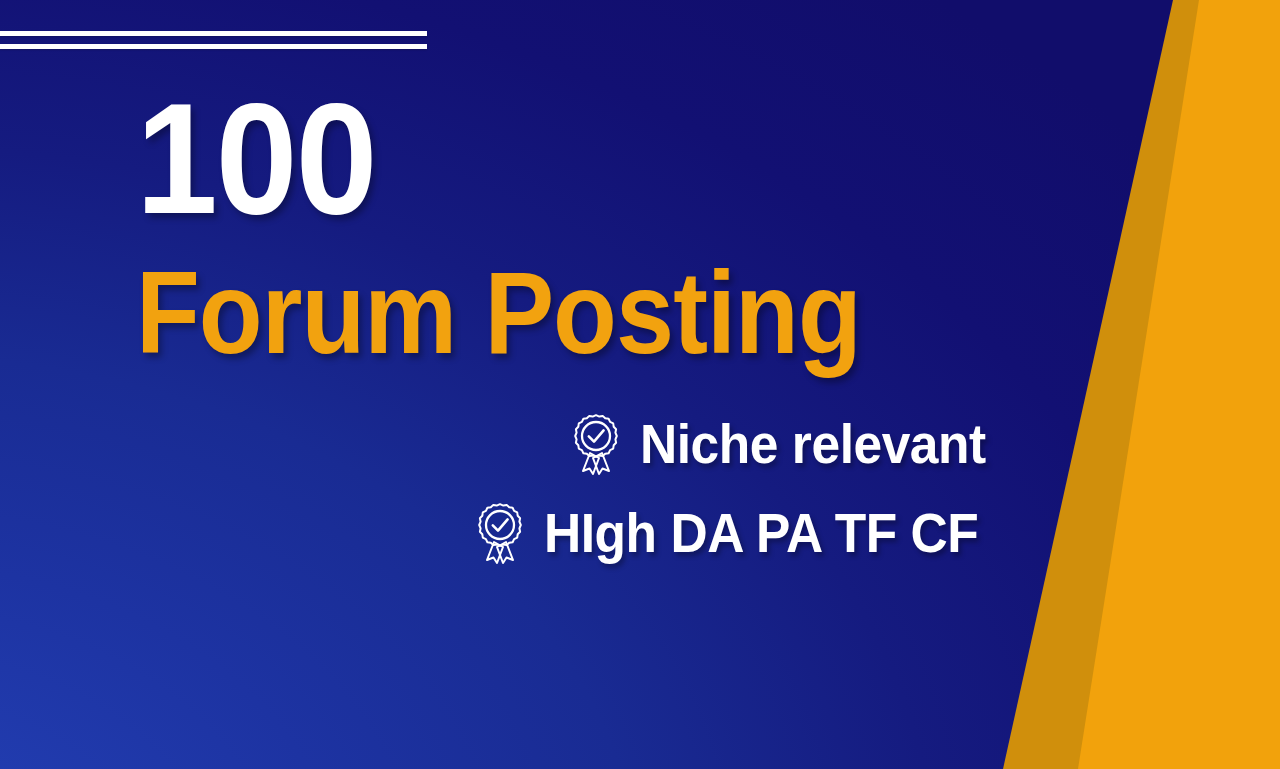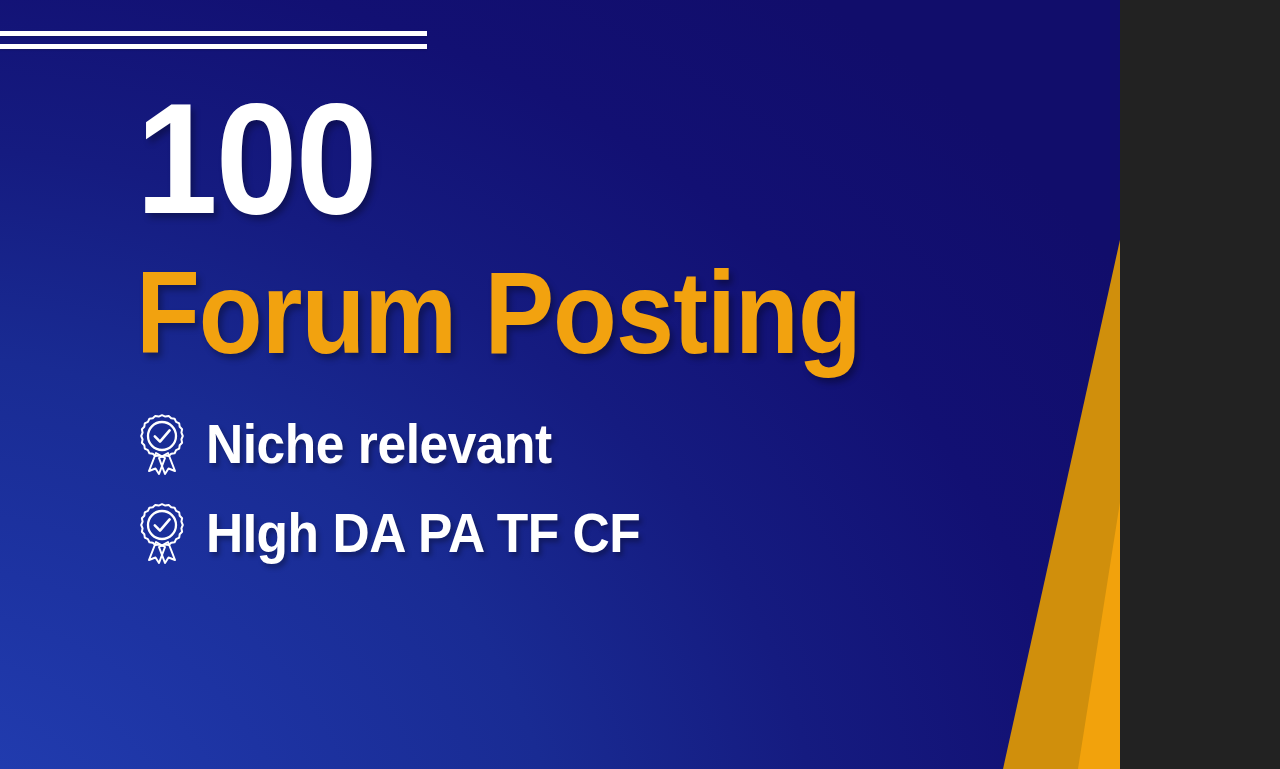--- a/index.html
+++ b/index.html
@@ -5,21 +5,21 @@
 <style>
   html, body {
     margin: 0;
     padding: 0;
     background: #222;
   }
   * { box-sizing: border-box; }
 
   .banner {
     position: relative;
-    width: 1120px;
+    width: 1280px;
     height: 769px;
     overflow: hidden;
     font-family: "Liberation Sans", "DejaVu Sans", sans-serif;
     background: #1d32a0;
   }
 
   
   .bg-base {
     position: absolute;
     inset: 0;
@@ -99,20 +99,21 @@
   .features {
     list-style: none;
     margin: 42px 0 0 0;
     padding: 0;
   }
   .feature-item {
     display: flex;
     align-items: center;
     gap: 18px;
     margin-bottom: 27px;
+    justify-content: flex-end;
   }
   .feature-item:last-child { margin-bottom: 8px; }
 
   .badge-icon {
     flex: 0 0 auto;
     width: 52px;
     height: 62px;
     display: block;
   }
   .badge-icon svg { display: block; width: 52px; height: 62px; }

